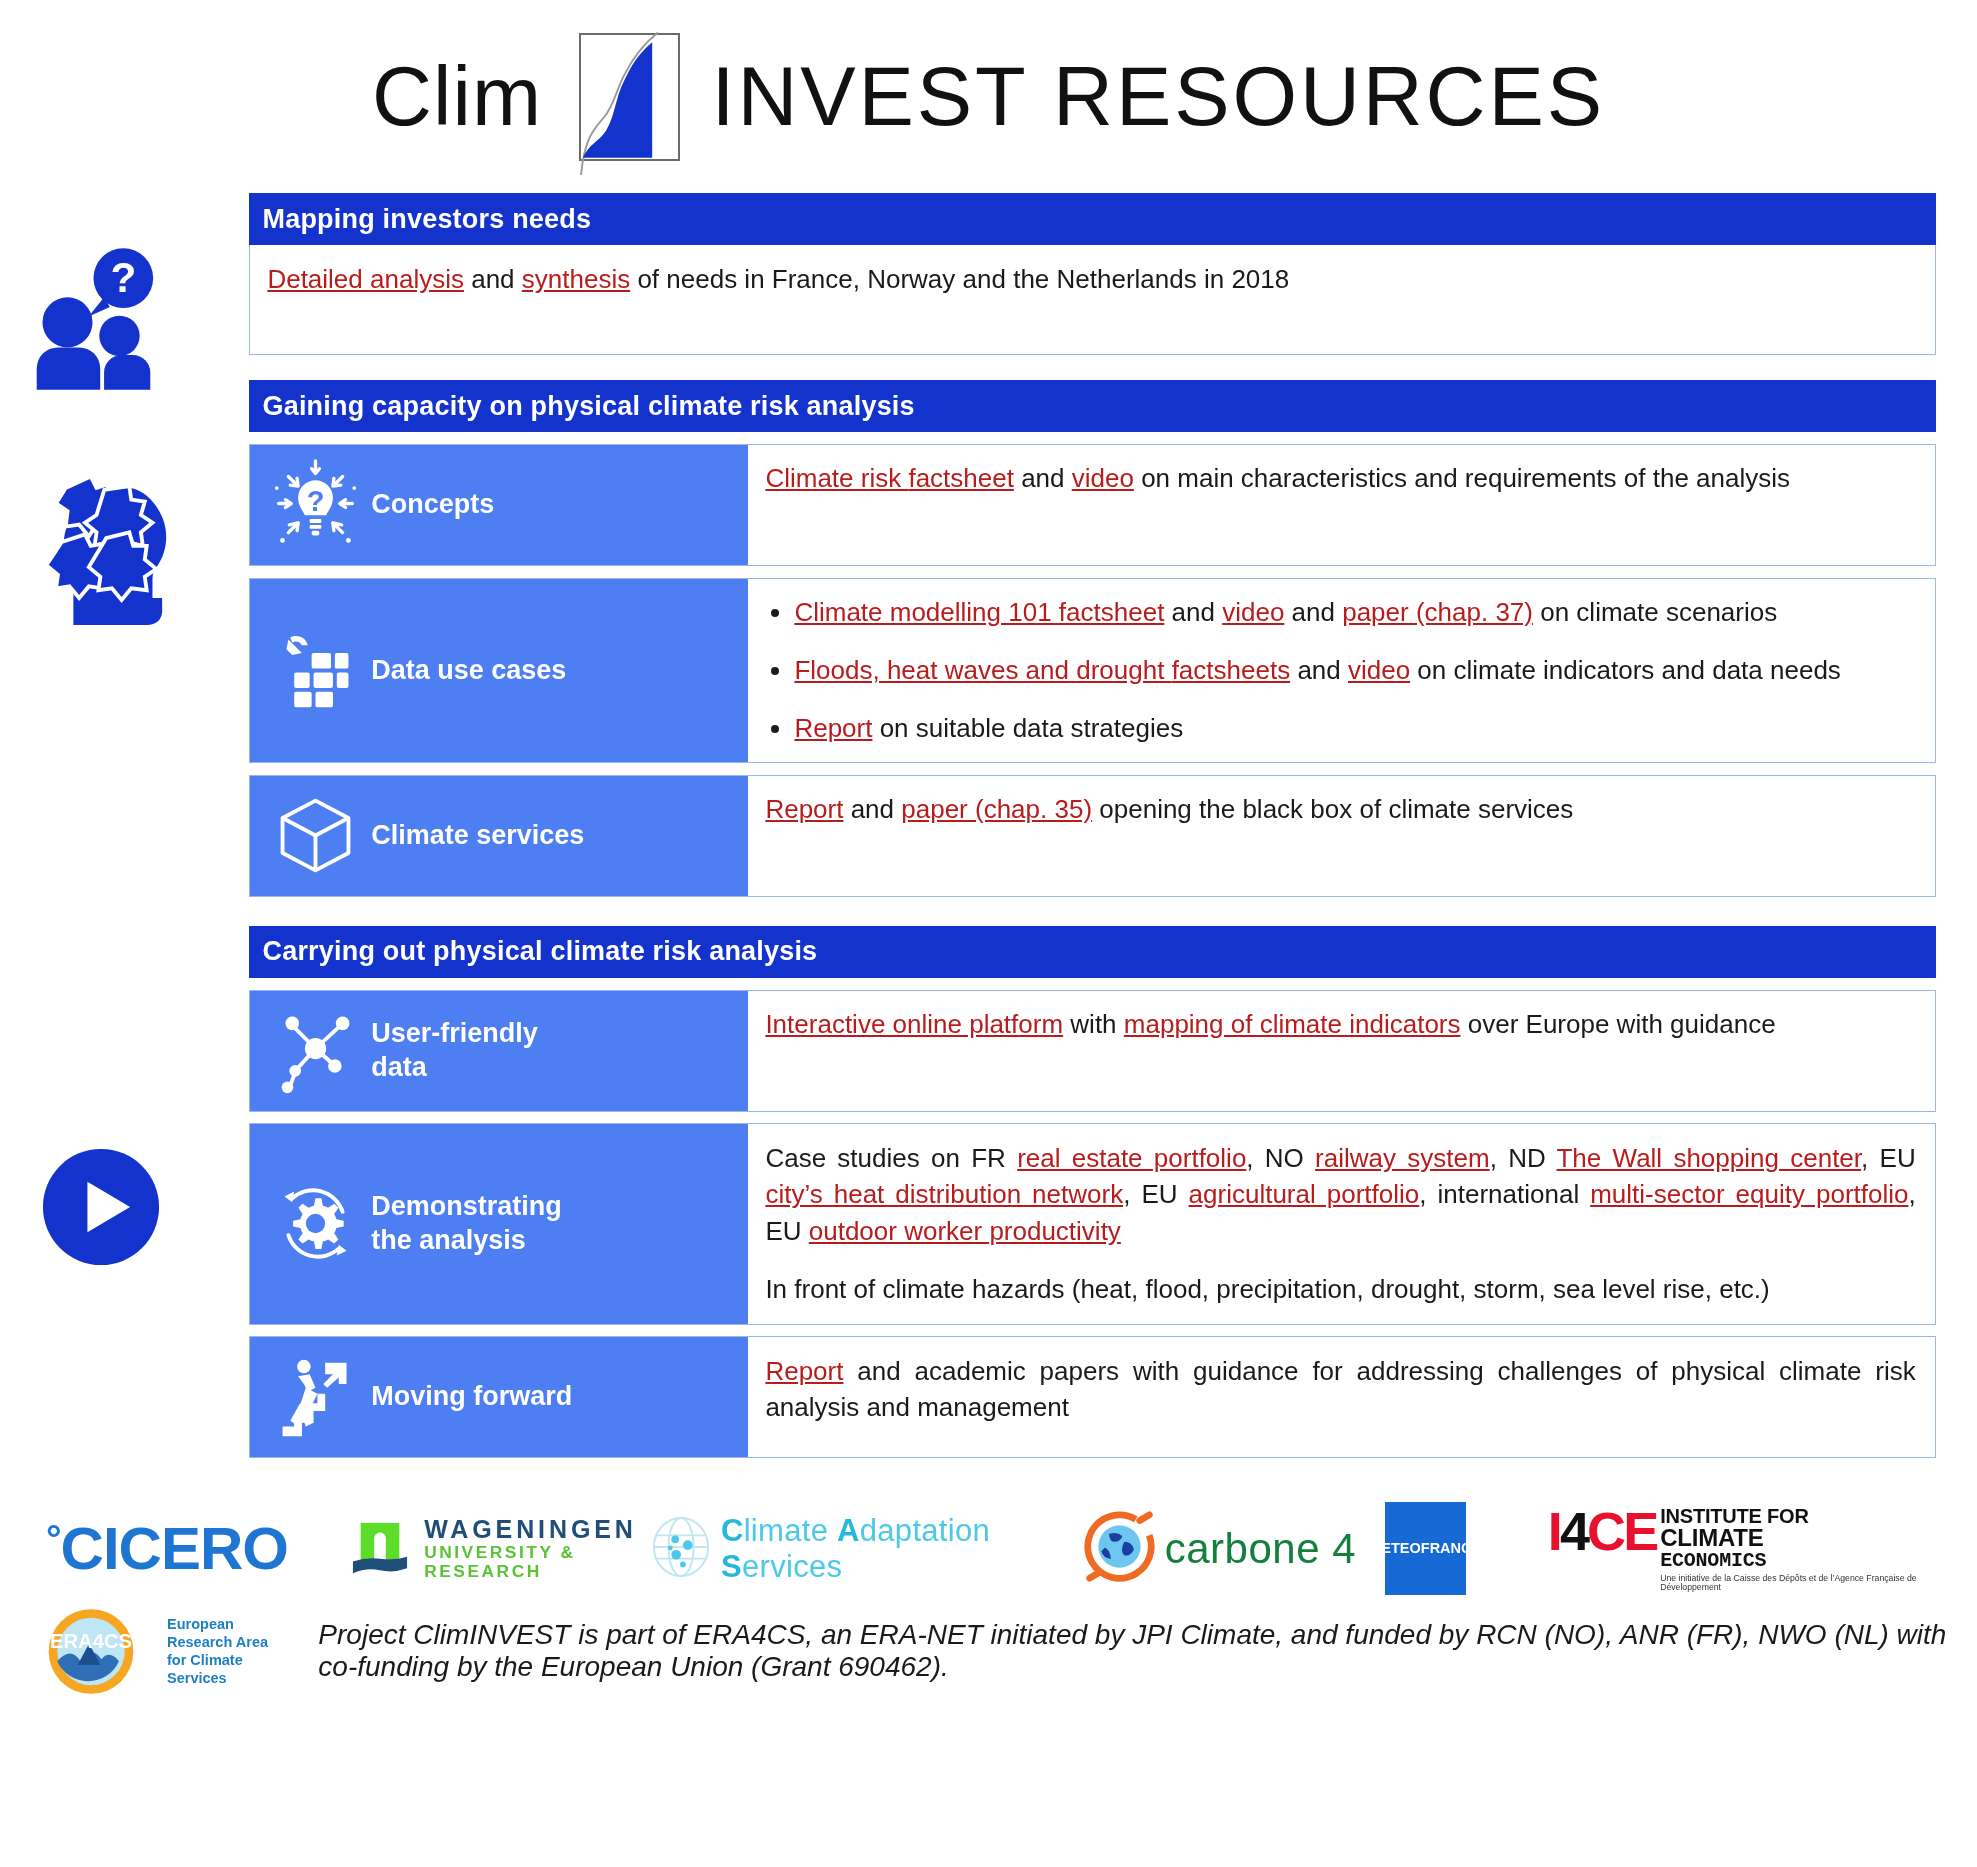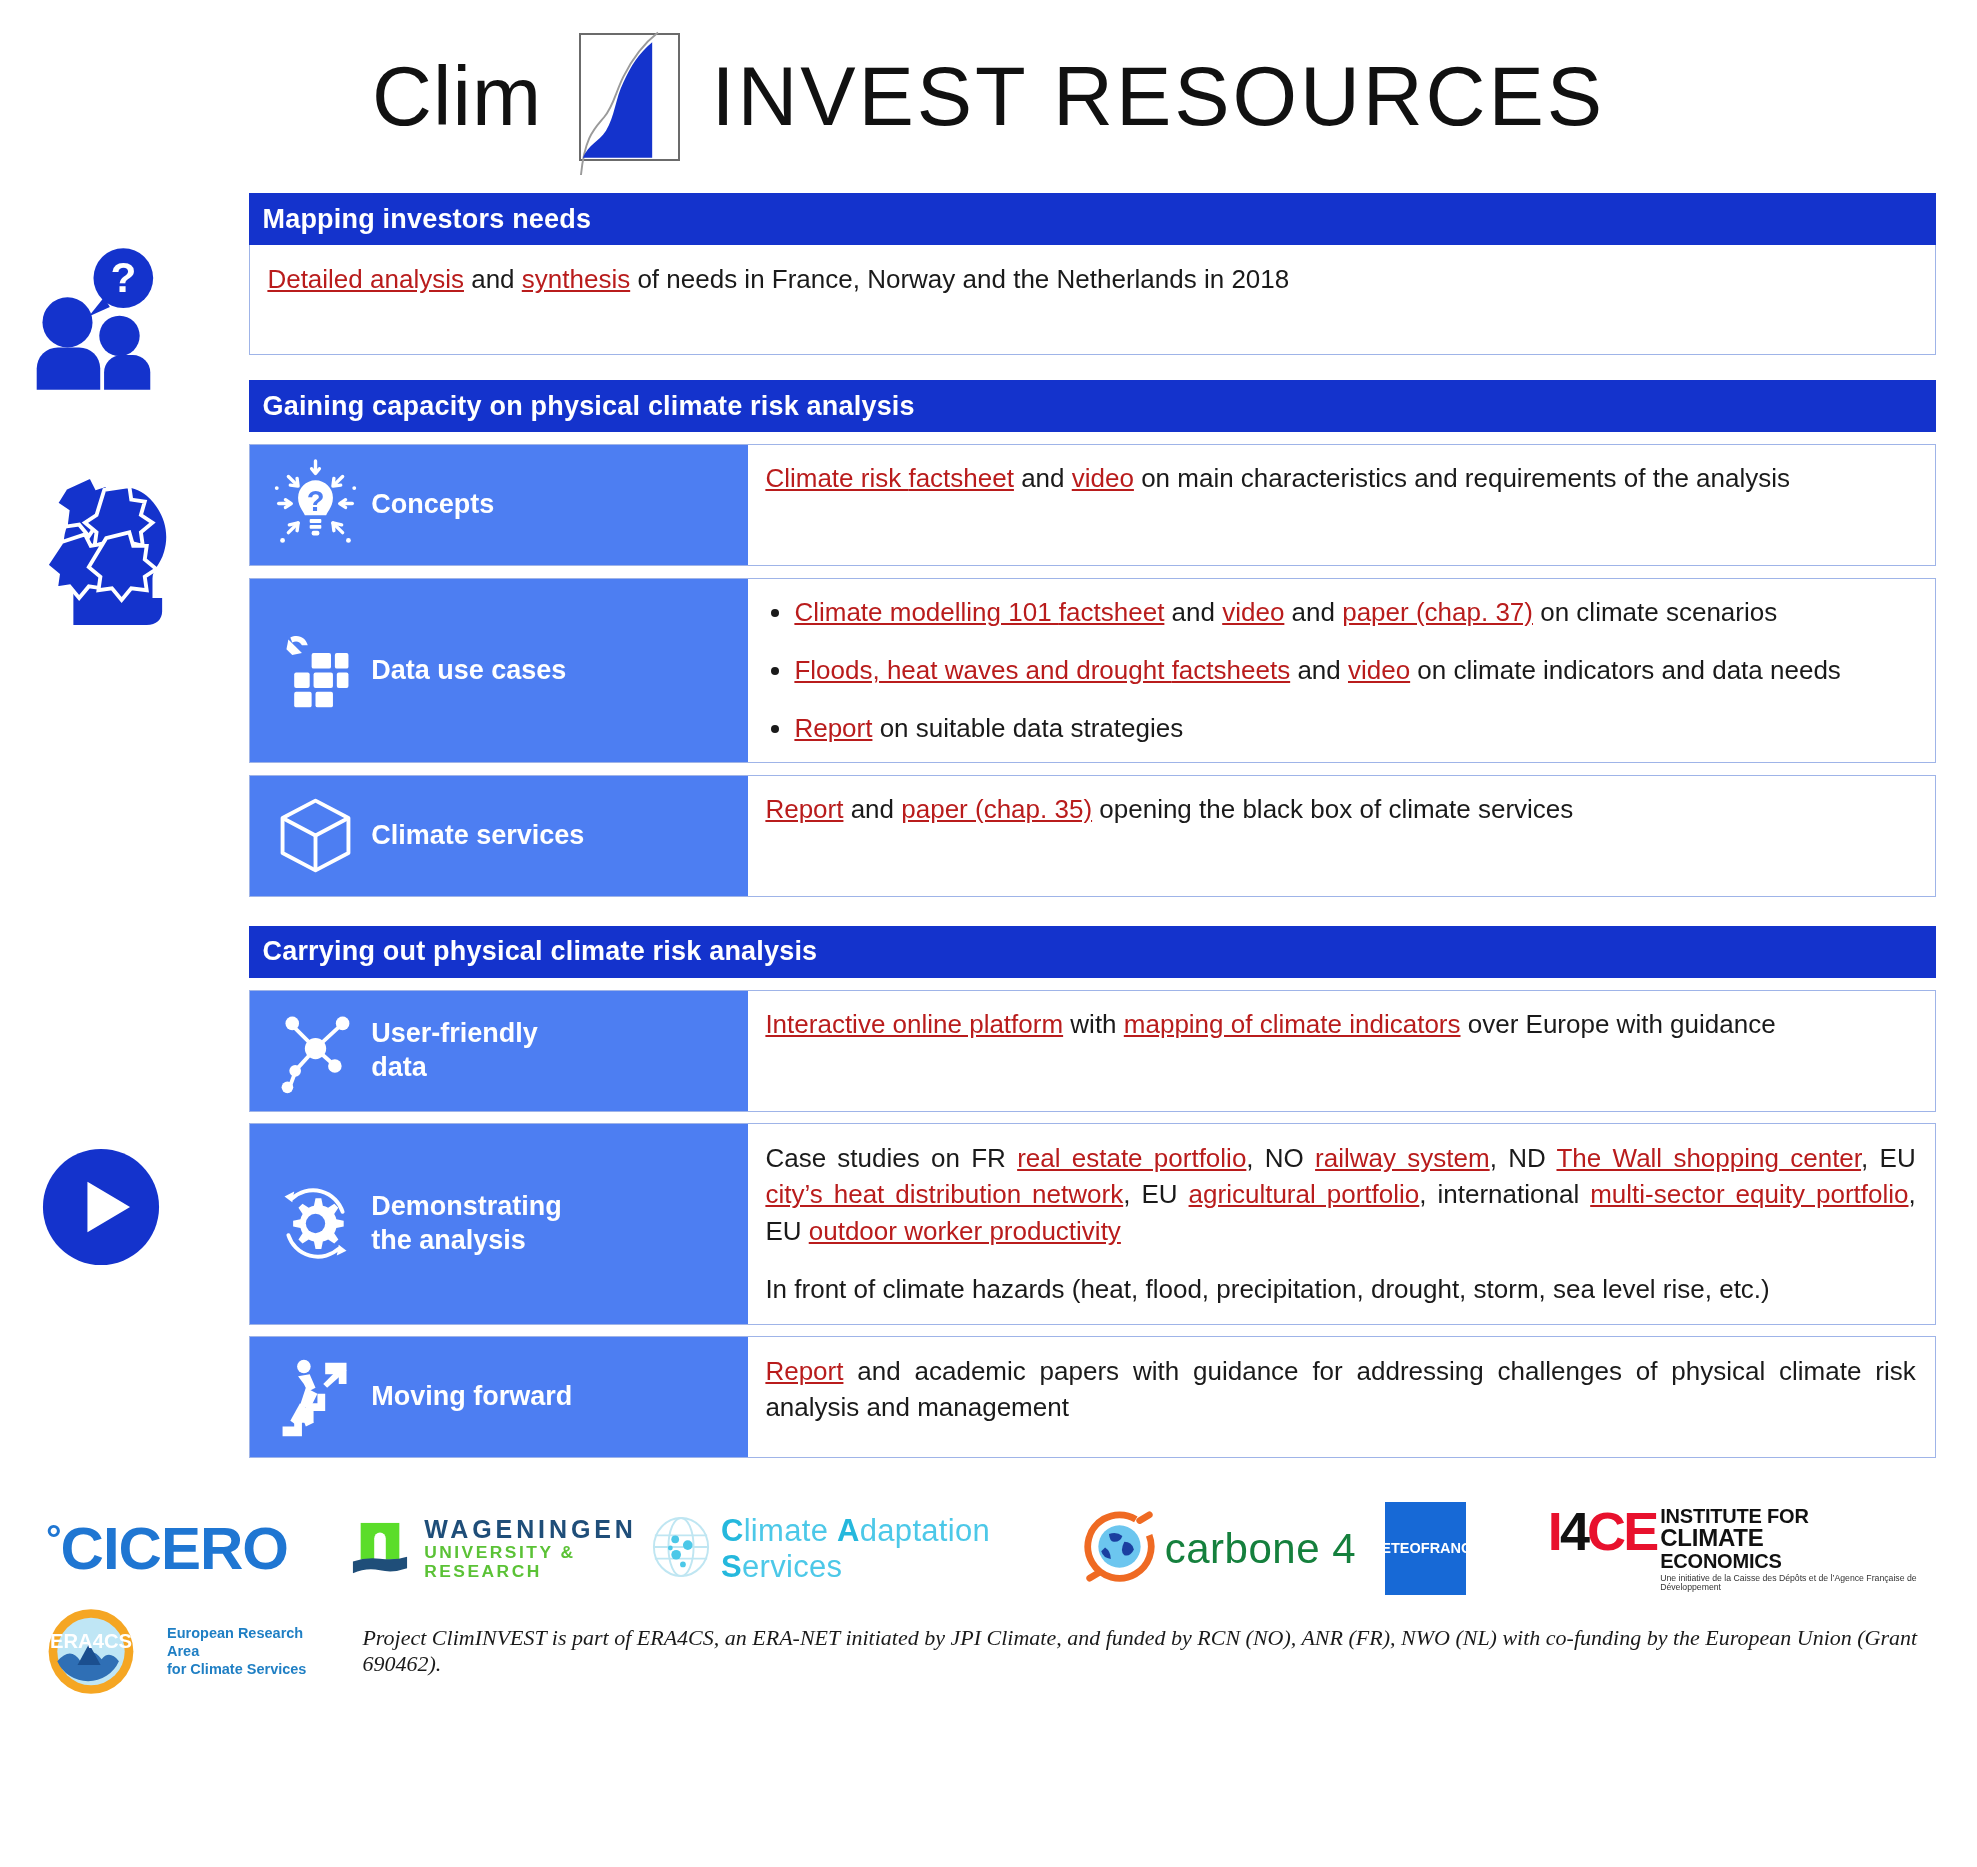--- a/index.html
+++ b/index.html
@@ -125,21 +125,21 @@
   .i4ce .blk{ color:#111; }
   .i4ce-right{ font-size:20px; font-weight:bold; color:#111; line-height:1.02; letter-spacing:-0.2px;}
   .i4ce-sub{ font-size:8.7px; color:#333; margin-top:2.9px; letter-spacing:0; font-weight:normal;}
 
   .footer-note{
     display:flex; align-items:center; gap:24px;
     padding-left:39px; margin-top:11.6px;
   }
   .era-badge{ width:104px; height:89px; position:relative; }
   .era-txt{ font-size:14.5px; font-weight:bold; color:#1f7fc4; line-height:1.25; width:174px;}
-  .note-txt{ font-size:22px; font-style:italic; color:#1a1a1a;font-family:Liberation Serif, serif; }
+  .note-txt{ font-size:28px; font-style:italic; color:#1a1a1a; }
 </style>
 </head>
 <body>
 
 <div class="logo-wrap">
   <span class="logo-clim">Clim</span>
   <span class="logo-mark">
     <svg width="124" height="154" viewBox="0 0 128 160" aria-hidden="true">
       <path d="M12 160 C 16 120, 26 112, 36 100 C 46 88, 48 74, 56 58 C 64 42, 74 26, 92 12" fill="none" stroke="#9a9a9a" stroke-width="2"></path>
       <path d="M14 142 C 20 128, 30 126, 38 114 C 47 100, 48 80, 56 64 C 64 46, 72 34, 86 22 L 86 142 Z" fill="#1433cc"></path>
@@ -441,21 +441,21 @@
     </span>
   </div>
 
   <div class="flogo" style="margin-left:35px; align-items:flex-start;">
     <span class="i4ce" style="margin-right:3.9px;">
       <span class="red">I</span><span class="blk">4</span><span class="red">CE</span>
     </span>
     <span class="i4ce-right">
       <div>INSTITUTE FOR</div>
       <div style="font-size:24px;">CLIMATE</div>
-      <div style="font-size:20px;">ECONOMICS</div>
+      <div style="font-size:20px;font-family:Liberation Mono, monospace;">ECONOMICS</div>
       <div class="i4ce-sub">Une initiative de la Caisse des Dépôts et de l’Agence Française de Développement</div>
     </span>
   </div>
 </div>
 
 <div class="footer-note">
   <span class="era-badge">
     <svg width="104" height="89" viewBox="0 0 108 92">
       <ellipse cx="54" cy="46" rx="44" ry="44" fill="#f5a623"></ellipse>
       <ellipse cx="54" cy="46" rx="35" ry="35" fill="#bfe6f5"></ellipse>

